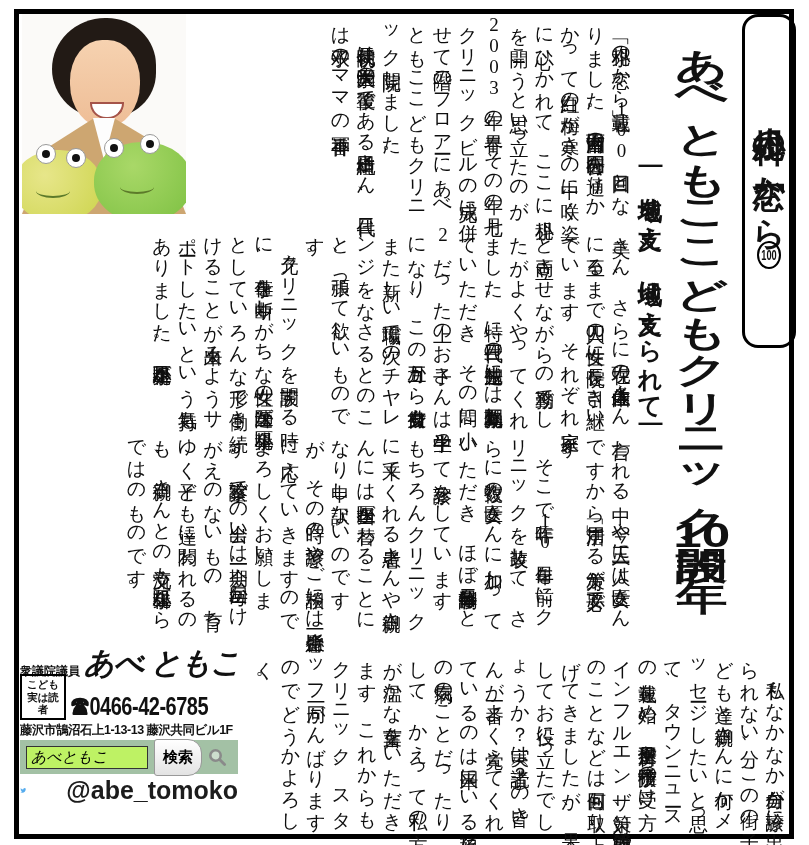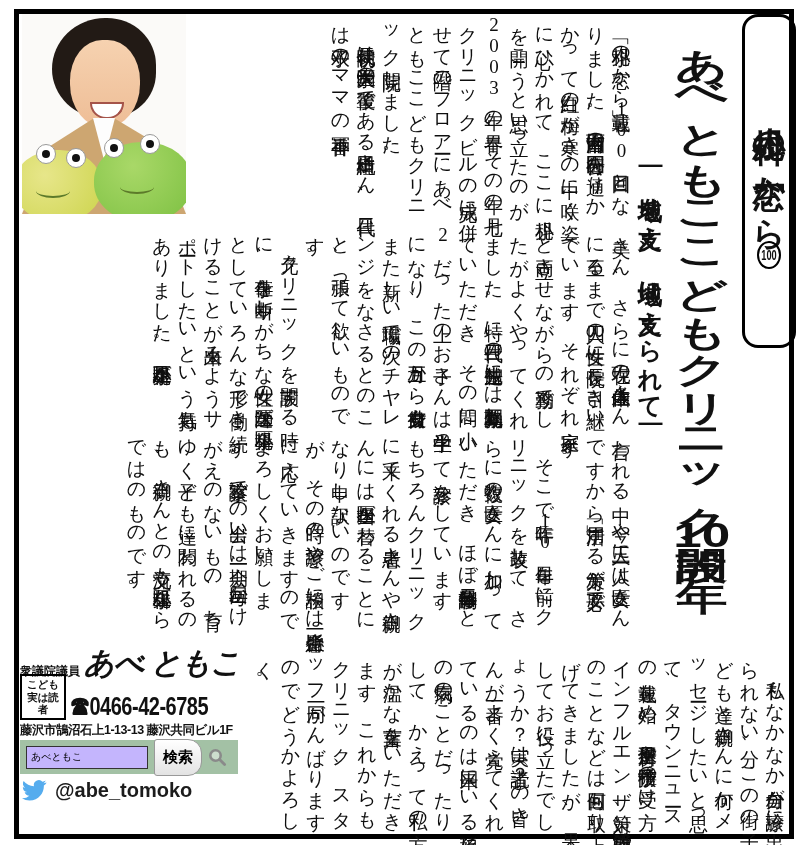--- a/index.html
+++ b/index.html
@@ -58,27 +58,27 @@
   .c-role{font-size:12px;font-weight:700;padding-bottom:4px;white-space:nowrap;}
   .c-big{font-size:30px;font-weight:900;letter-spacing:-1px;white-space:nowrap;font-style:italic;}
   .c-phone{display:flex;align-items:flex-end;gap:4px;height:36px;}
   .c-label{border:2px solid #000;width:42px;min-width:42px;text-align:center;
            font-size:10.5px;font-weight:700;line-height:1.2;padding:2px 0;}
   .c-num{font-size:20px;font-weight:900;letter-spacing:-.5px;transform:scaleY(1.3);
          transform-origin:center left;white-space:nowrap;}
   .c-addr{font-size:12.5px;font-weight:700;letter-spacing:-.5px;height:20px;
           display:flex;align-items:center;white-space:nowrap;}
   .c-search{background:#a3c1a5;height:34px;display:flex;align-items:center;gap:6px;padding:0 6px;}
-  .c-search input{width:112px;height:21px;border:1.5px solid #333;font-size:10px;
-                  font-family:"Liberation Sans",sans-serif;padding:0 4px;background:#c4b5fd;}
+  .c-search input{width:112px;height:21px;border:1.5px solid #333;font-size:15px;
+                  font-family:"Liberation Sans",sans-serif;padding:0 4px;background:#bef264;font-style:italic;}
   .c-btn{display:flex;align-items:center;gap:2px;background:linear-gradient(#fff,#e3e3e3);
          border:1px solid #999;border-radius:3px 14px 14px 3px;font-size:15px;font-weight:700;
          padding:8px 8px;cursor:pointer;font-family:"Liberation Sans",sans-serif;}
   .c-tw{display:flex;align-items:center;gap:8px;height:32px;}
-  .c-handle{font-size:20px;font-weight:600;color:#1c1c1c;letter-spacing:0;}
+  .c-handle{font-size:25px;font-weight:600;color:#1c1c1c;letter-spacing:0;margin-left:32px;}
 </style>
 </head>
 <body>
 
 <div class="page">
   <div class="frame"></div>
 
   <div class="photo">
     <div class="ph-hair"></div>
     <div class="ph-face"></div>

